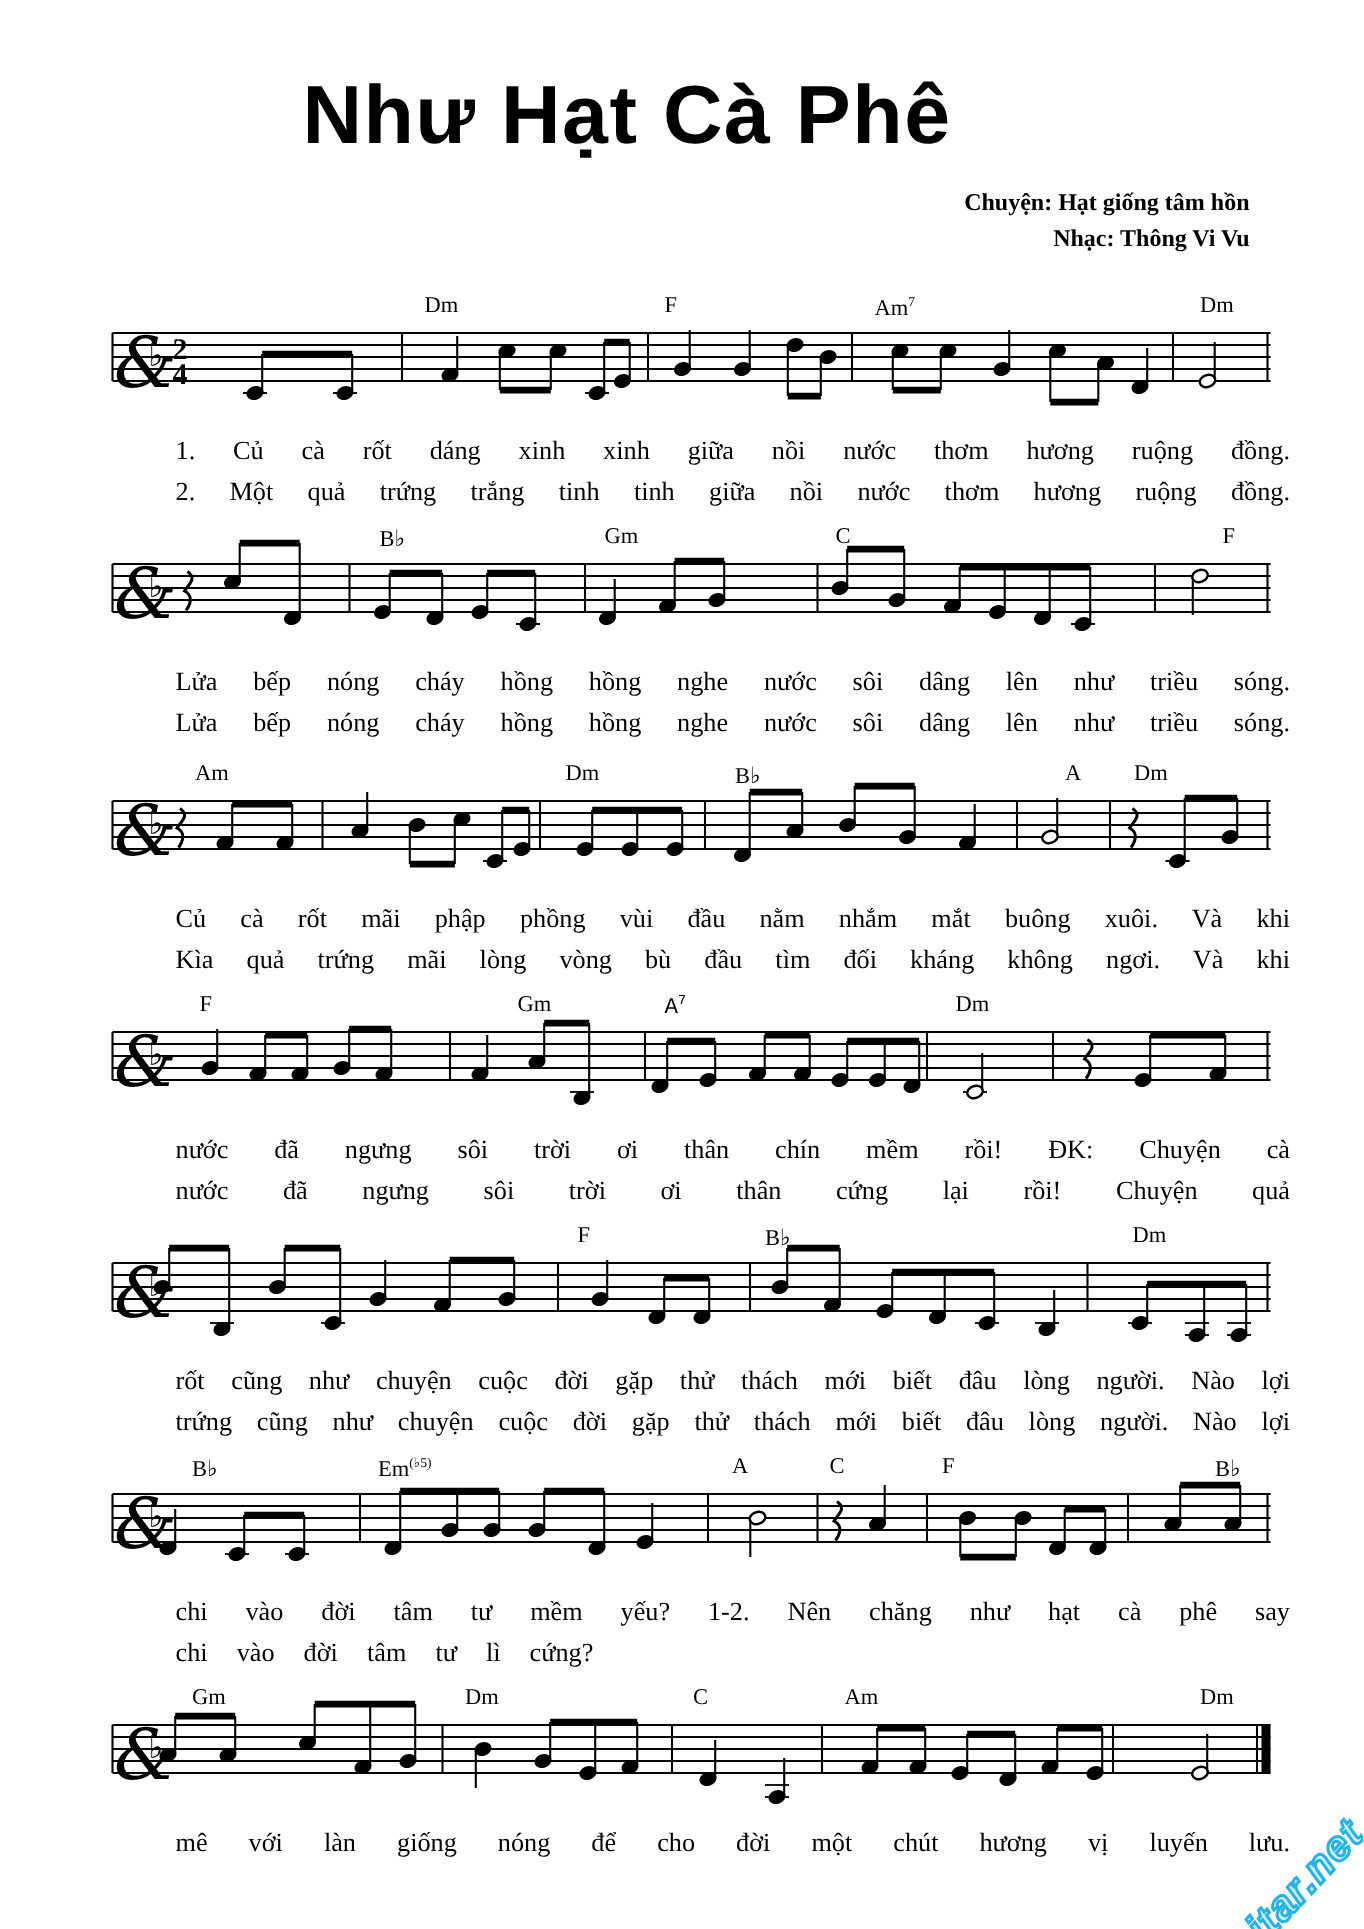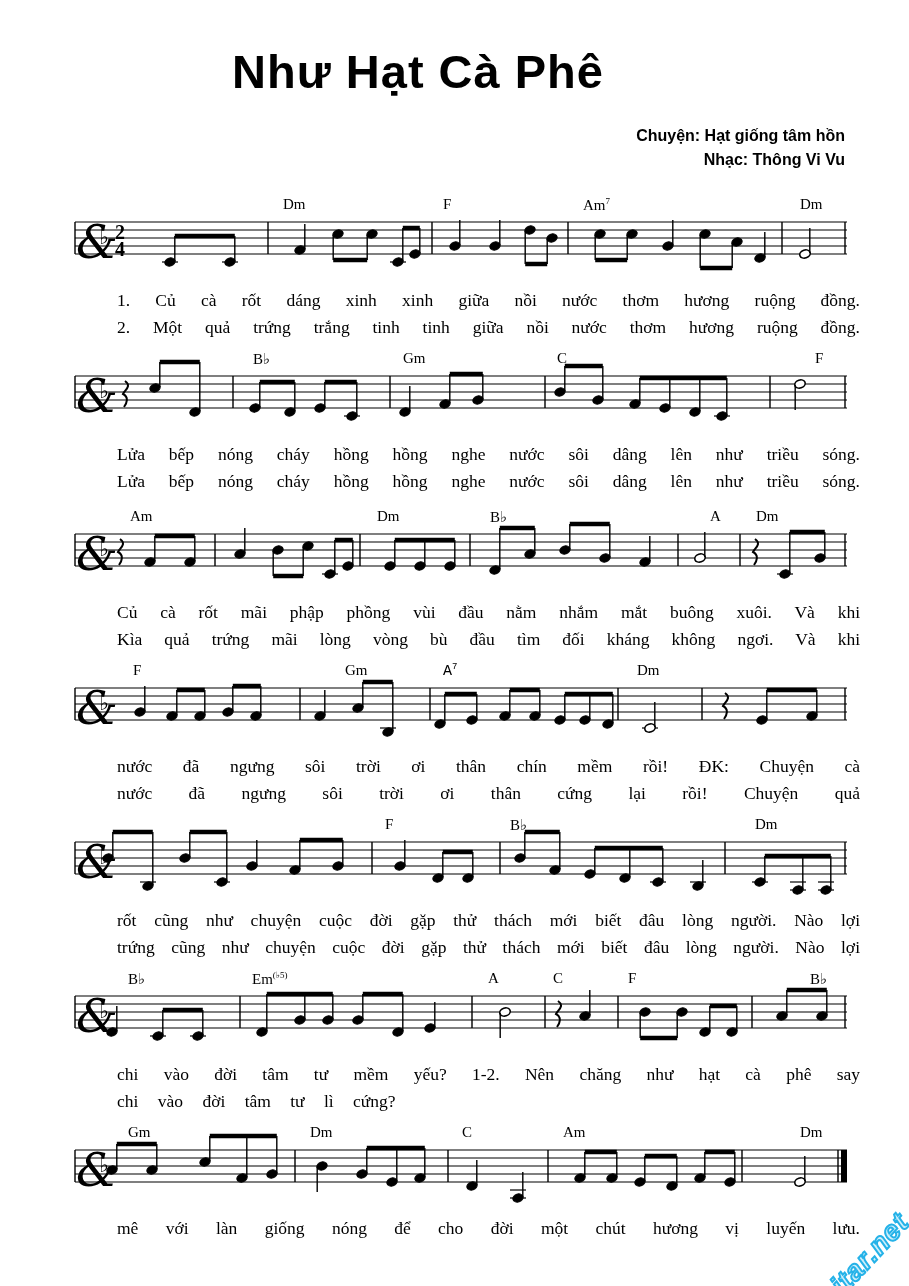--- a/index.html
+++ b/index.html
@@ -1,21 +1,21 @@
 <!DOCTYPE html>
 <html><head>
 <meta charset="utf-8">
 <style>
   html,body{margin:0;padding:0;background:#fff;}
   #page{position:relative;width:909px;height:1286px;background:#fff;overflow:hidden;
         font-family:"Liberation Serif",serif;color:#000;}
   .title{position:absolute;top:44px;left:0;width:836px;text-align:center;
-         font-family:"Liberation Sans",sans-serif;font-weight:bold;font-size:47px;letter-spacing:1px;}
-  .credit{position:absolute;right:64px;text-align:right;
-          font-family:Liberation Sans, sans-serif;font-size:16px;font-weight:bold;}
+         font-family:"Liberation Sans",sans-serif;font-weight:bold;font-size:55px;letter-spacing:1px;}
+  .credit{position:absolute;right:76px;text-align:right;
+          font-family:Liberation Serif, serif;font-size:16px;font-weight:bold;}
   .credit.story{top:127px;}
   .credit.music{top:151px;}
   .system{position:absolute;left:0;width:776px;height:175px;}
   .chord{position:absolute;top:14px;font-family:"Liberation Serif",serif;font-size:15px;}
   .chord sup{font-size:9px;vertical-align:super;}
   .staff{position:absolute;top:20px;left:0;}
   .clef{font-family:"DejaVu Serif",serif;font-style:italic;font-size:47px;}
   .flat{font-family:"DejaVu Sans",sans-serif;font-size:21px;}
   .tsig{font-family:"Liberation Serif",serif;font-weight:bold;font-size:20px;}
   .lyric{position:absolute;left:117px;width:743px;font-size:17.5px;

